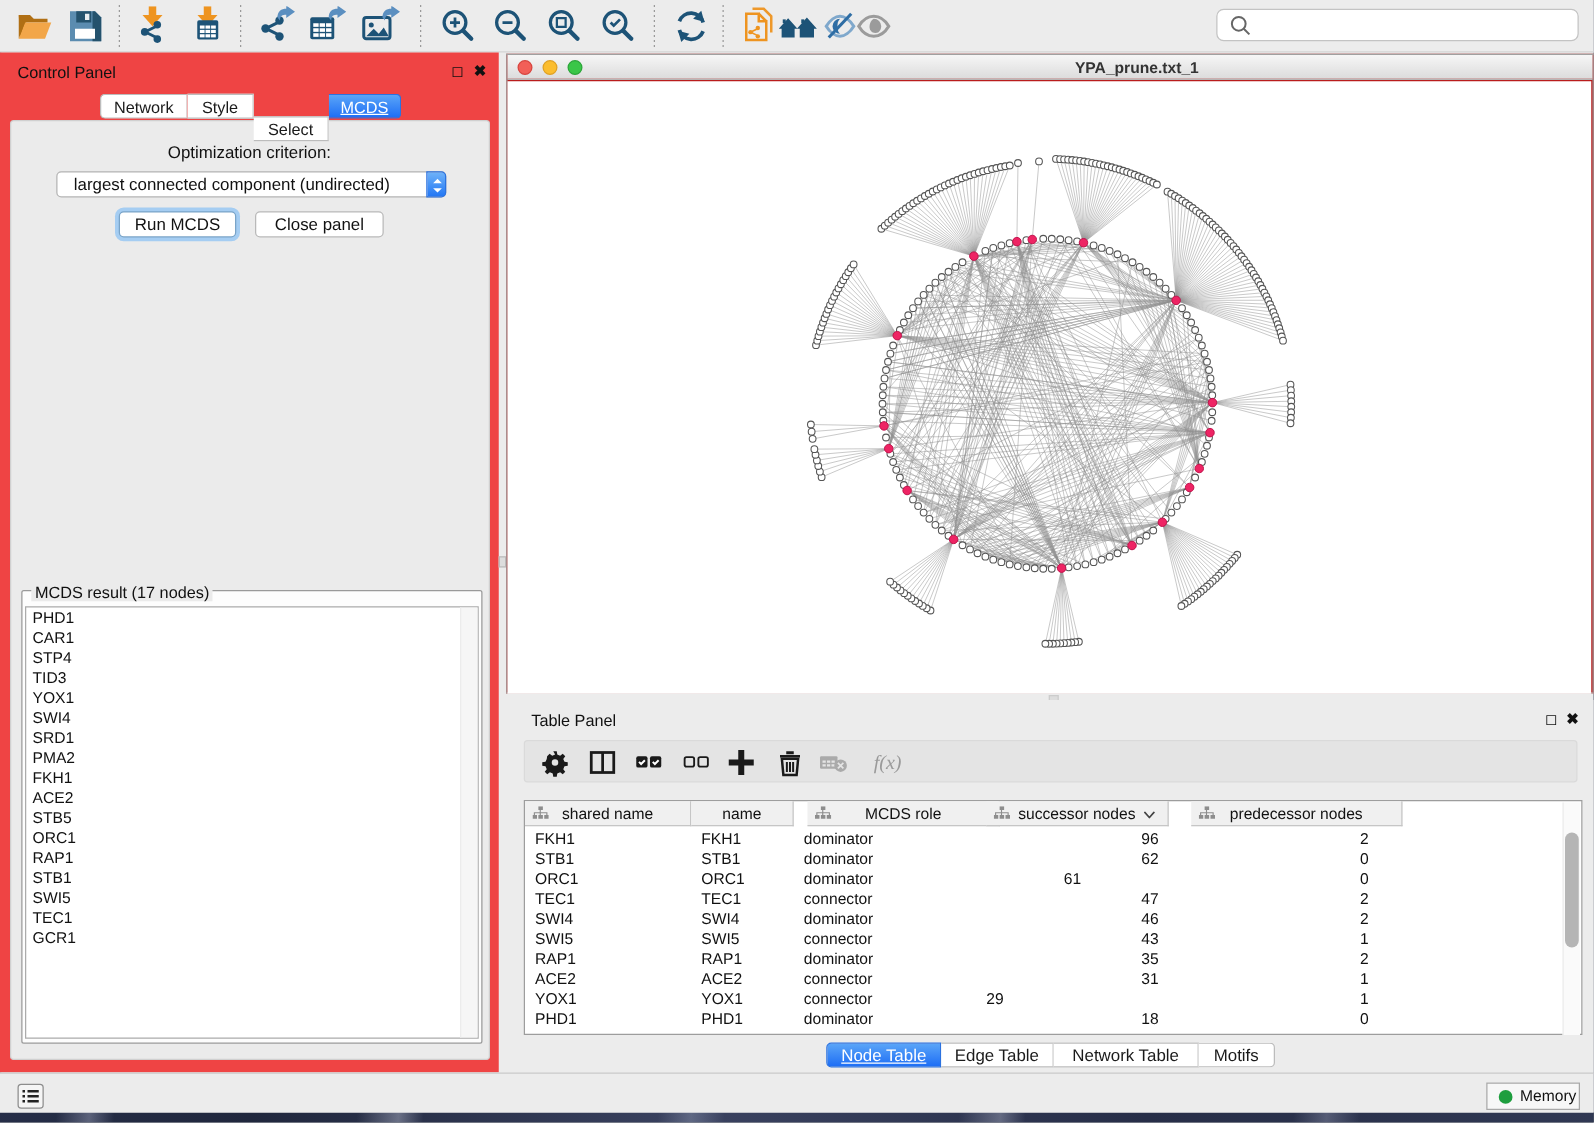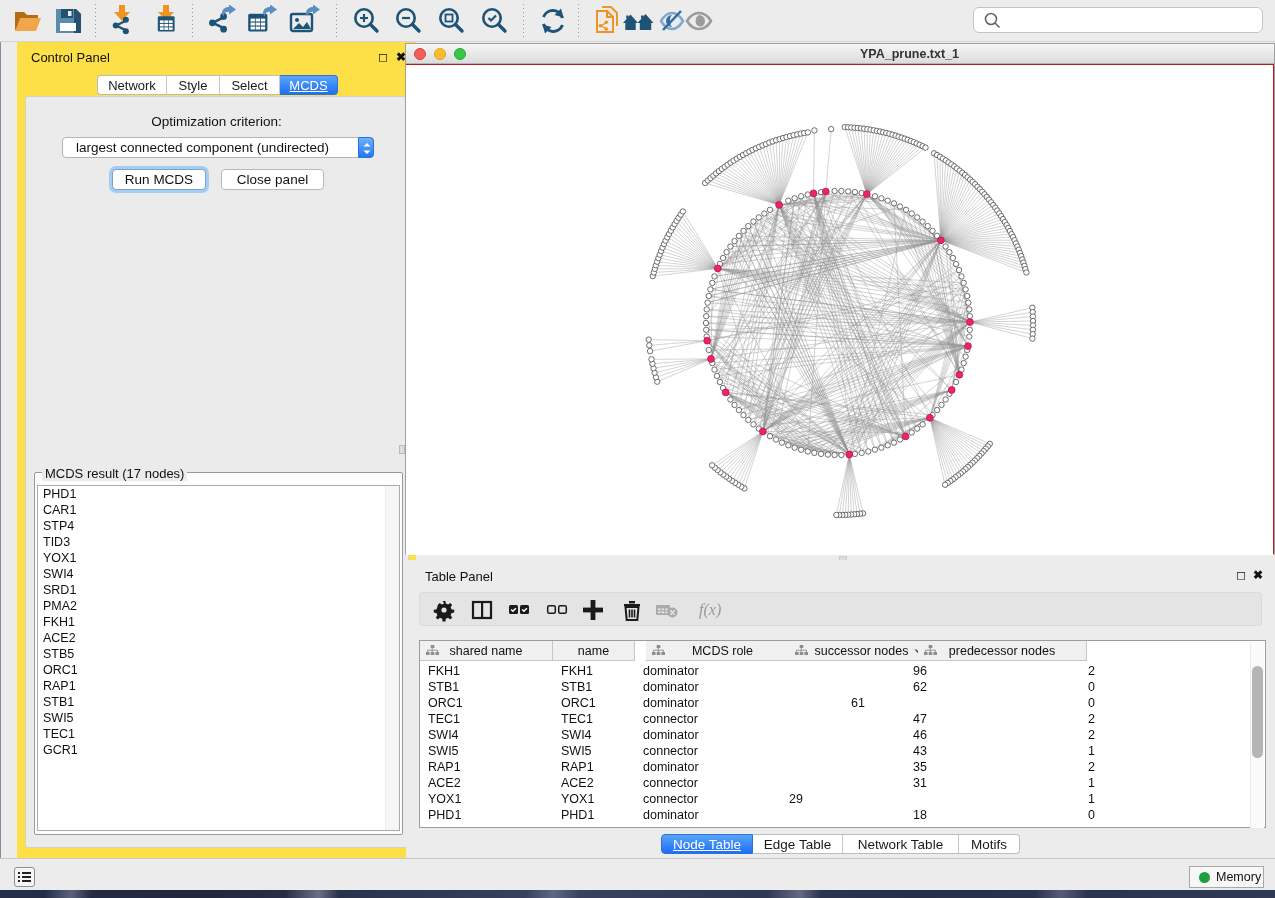--- a/index.html
+++ b/index.html
@@ -14,35 +14,35 @@
    linear-gradient(100deg,#2a3350 0%,#20273d 25%,#3a4260 50%,#272e48 75%,#303853 100%); }
 #app { position:absolute; left:0; top:0; width:1275px; height:890px; background:#ececec; border-left:1px solid #8f86a0; }
 
 #toolbar { position:absolute; left:0; top:0; width:1275px; height:42px; background:#ececec; border-bottom:1px solid #d4d4d4; }
 .tbi { position:absolute; top:5px; width:32px; height:32px; }
 .tbsep { position:absolute; top:4px; height:34px; width:1px;
   background-image:linear-gradient(#9a9a9a 33%, rgba(0,0,0,0) 0%);
   background-size:1px 4px; }
 #search { position:absolute; left:973px; top:7px; width:290px; height:26px; background:#fff; border:1px solid #c3c3c3; border-radius:6px; }
 
-#cp { position:absolute; left:17px; top:42px; width:399px; height:816px; background:#fde047; }
+#cp { position:absolute; left:0; top:42px; width:399px; height:816px; background:#ef4444; }
 #cp-title { position:absolute; left:14px; top:8px; font-size:13px; color:#111; }
 .wicon { position:absolute; top:9px; font-size:12px; color:#111; }
 #cp-pane { position:absolute; left:8px; top:54px; width:384px; height:752px; background:#ebebeb; border:1px solid #d0d0d0; border-radius:3px; }
 
 .seg { position:absolute; display:flex; height:20px; }
 .seg .s { height:20px; line-height:20px; font-size:13px; color:#1a1a1a; text-align:center; background:#fff; border-top:1px solid #bcbcbc; border-bottom:1px solid #bcbcbc; border-right:1px solid #c8c8c8; padding:0 1px; }
 .seg .s:first-child { border-left:1px solid #bcbcbc; border-radius:4px 0 0 4px; }
 .seg .s:last-child { border-radius:0 4px 4px 0; border-right:1px solid #bcbcbc; }
 .seg .sel { background:linear-gradient(#5aa5f8,#1e6ef5); color:#fff; border-color:#2b72e0 !important;text-decoration:underline; }
 #cp-tabs { left:80px; top:33px; }
 #cp-tabs .s { width:60px; }
 #cp-tabs .s:nth-child(1) { width:70px; }
 #cp-tabs .s:nth-child(2) { width:53px; }
-#cp-tabs .s:nth-child(3) { width:60px; }
+#cp-tabs .s:nth-child(3) { width:60px;margin-top:18px; }
 #cp-tabs .s:nth-child(4) { width:58px; }
 #optlabel { position:absolute; left:0; top:72px; width:399px; text-align:center; font-size:13.5px; color:#111; }
 #combo { position:absolute; left:45px; top:95px; width:312px; height:21px; background:#fff; border:1px solid #b4b4b4; border-radius:4px; }
 #combo .txt { position:absolute; left:13px; top:2px; font-size:13.5px; color:#111; }
 #combo .btn { position:absolute; right:-1px; top:-1px; width:16px; height:21px; border-radius:0 4px 4px 0; background:linear-gradient(#6eb2f9,#2377f4); border:1px solid #2b72e0; }
 .btn svg { position:absolute; left:2px; top:3px; }
 button.mac { position:absolute; height:21px; background:#fff; border:1px solid #b9b9b9; border-radius:4px; font-size:13.5px; font-family:"Liberation Sans",sans-serif; color:#111; }
 #run { left:95px; top:127px; width:94px; box-shadow:0 0 0 3px #a5cdf2; border-color:#7aa4c8; }
 #closep { left:204px; top:127px; width:103px; }
 
@@ -1243,21 +1243,21 @@
             <g fill="#8d8d8d">
               <rect x="4.7" y="0" width="3.6" height="3"></rect>
               <rect x="0" y="7" width="3.6" height="3"></rect>
               <rect x="4.7" y="7" width="3.6" height="3"></rect>
               <rect x="9.4" y="7" width="3.6" height="3"></rect>
               <path d="M6.2 3v2.2M1.5 7V5.2h10V7M6.2 5v2" stroke="#8d8d8d" stroke-width="0.9" fill="none"></path>
             </g>
           </svg>successor nodes<svg width="9" height="6" viewBox="0 0 9 6" style="position:absolute;right:10px;top:8px">
             <path d="M0.5 0.5L4.5 5L8.5 0.5" fill="none" stroke="#444" stroke-width="1.3"></path>
           </svg></div>
-        <div class="th" style="left:498px;width:169px;"><svg width="13" height="11" viewBox="0 0 13 11" style="position:absolute;left:6px;top:4px">
+        <div class="th" style="left:533px;width:169px;"><svg width="13" height="11" viewBox="0 0 13 11" style="position:absolute;left:6px;top:4px">
             <g fill="#8d8d8d">
               <rect x="4.7" y="0" width="3.6" height="3"></rect>
               <rect x="0" y="7" width="3.6" height="3"></rect>
               <rect x="4.7" y="7" width="3.6" height="3"></rect>
               <rect x="9.4" y="7" width="3.6" height="3"></rect>
               <path d="M6.2 3v2.2M1.5 7V5.2h10V7M6.2 5v2" stroke="#8d8d8d" stroke-width="0.9" fill="none"></path>
             </g>
           </svg>predecessor nodes</div>
       </div>
     <div id="tbody">

